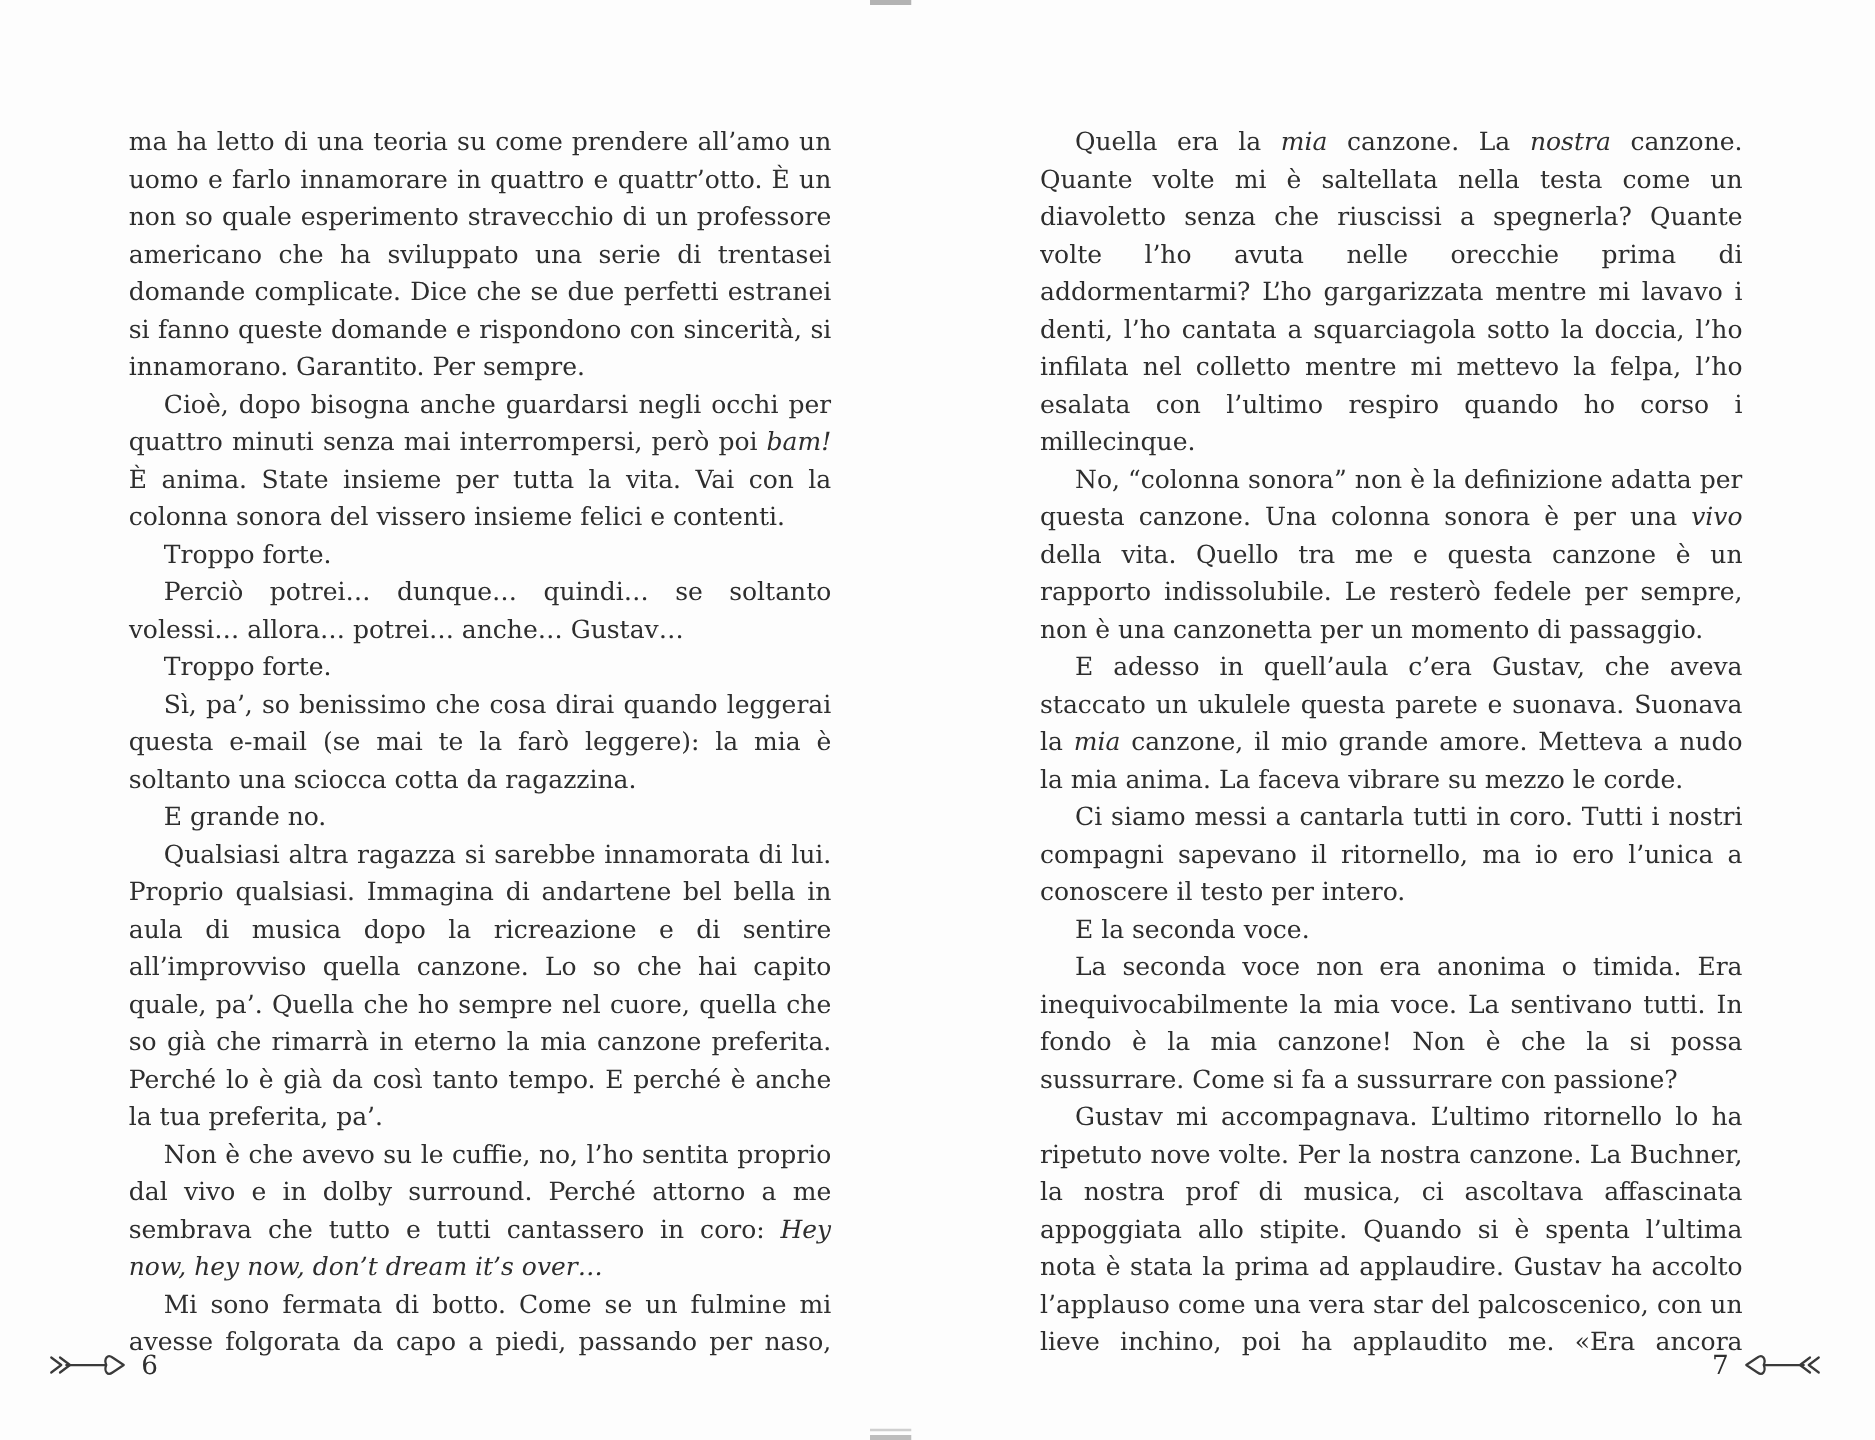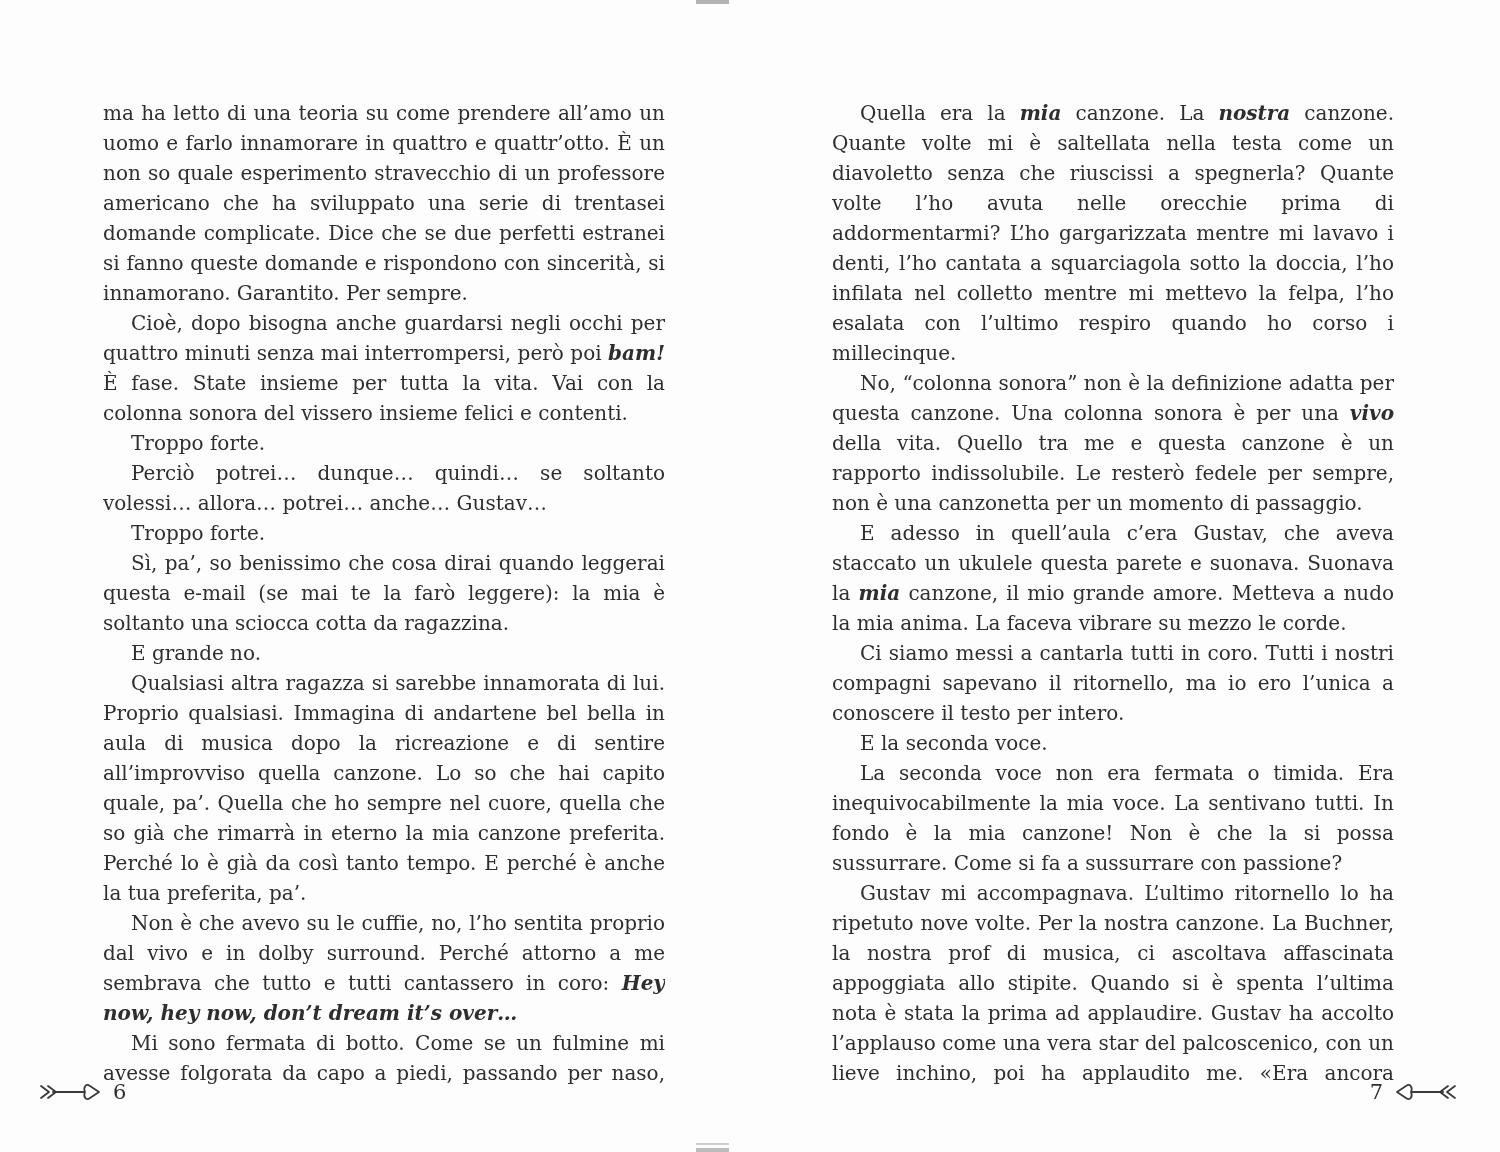--- a/index.html
+++ b/index.html
@@ -22,21 +22,21 @@
     font-size: 20px;
     line-height: 30px;
     text-align: justify;
     margin-top: 10px;
   }
   .page-text.left  { left: 103px; }
   .page-text.right { left: 832px; }
 
   .para { text-indent: 0; }
   .para.indent { text-indent: 28px; }
-  .it { font-style: italic; font-weight: bold; }
+  .it { font-style: italic; }
 
   .footer {
     position: absolute;
     bottom: 48px;
     display: flex;
     align-items: center;
     gap: 11px;
     font-size: 21px;
     color: #2e2e2e;
   }
@@ -65,38 +65,38 @@
 </style>
 </head>
 <body>
 
 <div class="spread">
 
   <div class="spine-mark top"></div>
 
   <div class="page-text left">
       <p class="para"><span>ma ha letto di una teoria su come prendere all’amo un uomo e farlo innamorare in quattro e quattr’otto. È un non so quale esperimento stravecchio di un professore americano che ha sviluppato una serie di trentasei domande complicate. Dice che se due perfetti estranei si fanno queste domande e rispondono con sincerità, si innamorano. Garantito. Per sempre.</span></p>
-      <p class="para indent"><span>Cioè, dopo bisogna anche guardarsi negli occhi per quattro minuti senza mai interrompersi, però poi </span><span class="it">bam!</span><span> È fase. State insieme per tutta la vita. Vai con la colonna sonora del vissero insieme felici e contenti.</span></p>
+      <p class="para indent"><span>Cioè, dopo bisogna anche guardarsi negli occhi per quattro minuti senza mai interrompersi, però poi </span><span class="it">bam!</span><span> È anima. State insieme per tutta la vita. Vai con la colonna sonora del vissero insieme felici e contenti.</span></p>
       <p class="para indent"><span>Troppo forte.</span></p>
       <p class="para indent"><span>Perciò potrei… dunque… quindi… se soltanto volessi… allora… potrei… anche… Gustav…</span></p>
       <p class="para indent"><span>Troppo forte.</span></p>
       <p class="para indent"><span>Sì, pa’, so benissimo che cosa dirai quando leggerai questa e-mail (se mai te la farò leggere): la mia è soltanto una sciocca cotta da ragazzina.</span></p>
       <p class="para indent"><span>E grande no.</span></p>
       <p class="para indent"><span>Qualsiasi altra ragazza si sarebbe innamorata di lui. Proprio qualsiasi. Immagina di andartene bel bella in aula di musica dopo la ricreazione e di sentire all’improvviso quella canzone. Lo so che hai capito quale, pa’. Quella che ho sempre nel cuore, quella che so già che rimarrà in eterno la mia canzone preferita. Perché lo è già da così tanto tempo. E perché è anche la tua preferita, pa’.</span></p>
       <p class="para indent"><span>Non è che avevo su le cuffie, no, l’ho sentita proprio dal vivo e in dolby surround. Perché attorno a me sembrava che tutto e tutti cantassero in coro: </span><span class="it">Hey now, hey now, don’t dream it’s over…</span></p>
       <p class="para indent"><span>Mi sono fermata di botto. Come se un fulmine mi avesse folgorata da capo a piedi, passando per naso, bocca, gola, cuore, ombelico. Dritto nel mezzo.</span></p>
     </div>
 
   <div class="page-text right">
       <p class="para indent"><span>Quella era la </span><span class="it">mia</span><span> canzone. La </span><span class="it">nostra</span><span> canzone. Quante volte mi è saltellata nella testa come un diavoletto senza che riuscissi a spegnerla? Quante volte l’ho avuta nelle orecchie prima di addormentarmi? L’ho gargarizzata mentre mi lavavo i denti, l’ho cantata a squarciagola sotto la doccia, l’ho infilata nel colletto mentre mi mettevo la felpa, l’ho esalata con l’ultimo respiro quando ho corso i millecinque.</span></p>
       <p class="para indent"><span>No, “colonna sonora” non è la definizione adatta per questa canzone. Una colonna sonora è per una </span><span class="it">vivo</span><span> della vita. Quello tra me e questa canzone è un rapporto indissolubile. Le resterò fedele per sempre, non è una canzonetta per un momento di passaggio.</span></p>
       <p class="para indent"><span>E adesso in quell’aula c’era Gustav, che aveva staccato un ukulele questa parete e suonava. Suonava la </span><span class="it">mia</span><span> canzone, il mio grande amore. Metteva a nudo la mia anima. La faceva vibrare su mezzo le corde.</span></p>
       <p class="para indent"><span>Ci siamo messi a cantarla tutti in coro. Tutti i nostri compagni sapevano il ritornello, ma io ero l’unica a conoscere il testo per intero.</span></p>
       <p class="para indent"><span>E la seconda voce.</span></p>
-      <p class="para indent"><span>La seconda voce non era fermata o timida. Era inequivocabilmente la mia voce. La sentivano tutti. In fondo è la mia canzone! Non è che la si possa sussurrare. Come si fa a sussurrare con passione?</span></p>
+      <p class="para indent"><span>La seconda voce non era anonima o timida. Era inequivocabilmente la mia voce. La sentivano tutti. In fondo è la mia canzone! Non è che la si possa sussurrare. Come si fa a sussurrare con passione?</span></p>
       <p class="para indent"><span>Gustav mi accompagnava. L’ultimo ritornello lo ha ripetuto nove volte. Per la nostra canzone. La Buchner, la nostra prof di musica, ci ascoltava affascinata appoggiata allo stipite. Quando si è spenta l’ultima nota è stata la prima ad applaudire. Gustav ha accolto l’applauso come una vera star del palcoscenico, con un lieve inchino, poi ha applaudito me. «Era ancora meglio dell’originale di Ariana Grande e Miley Cyrus» mi ha detto.</span></p>
     </div>
 
   <div class="footer left">
     <svg class="ornament" width="64" height="24" viewBox="0 0 64 24" aria-hidden="true">
       <path d="M3 6 L11 12 L3 18"></path>
       <path d="M10 6 L18 12 L10 18"></path>
       <line x1="15" y1="12" x2="46" y2="12"></line>
       <path d="M47 12 C45 7 48 3 52 6 L61 12 L52 18 C48 21 45 17 47 12 Z"></path>
     </svg>

